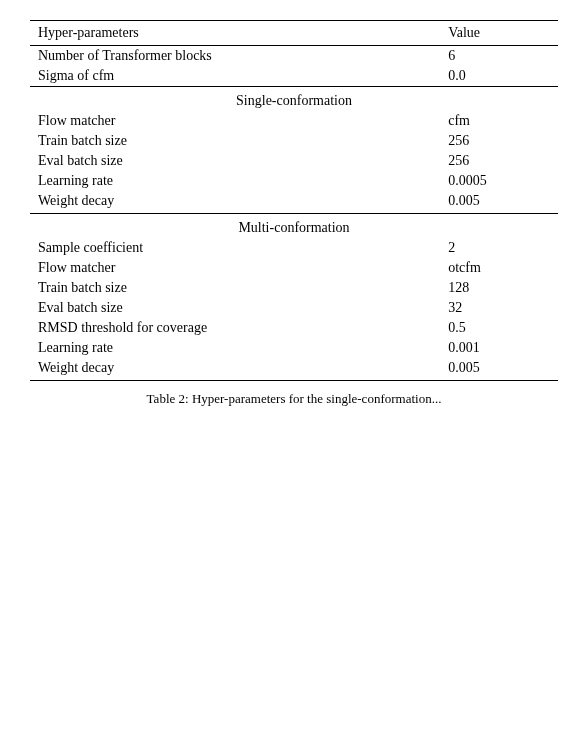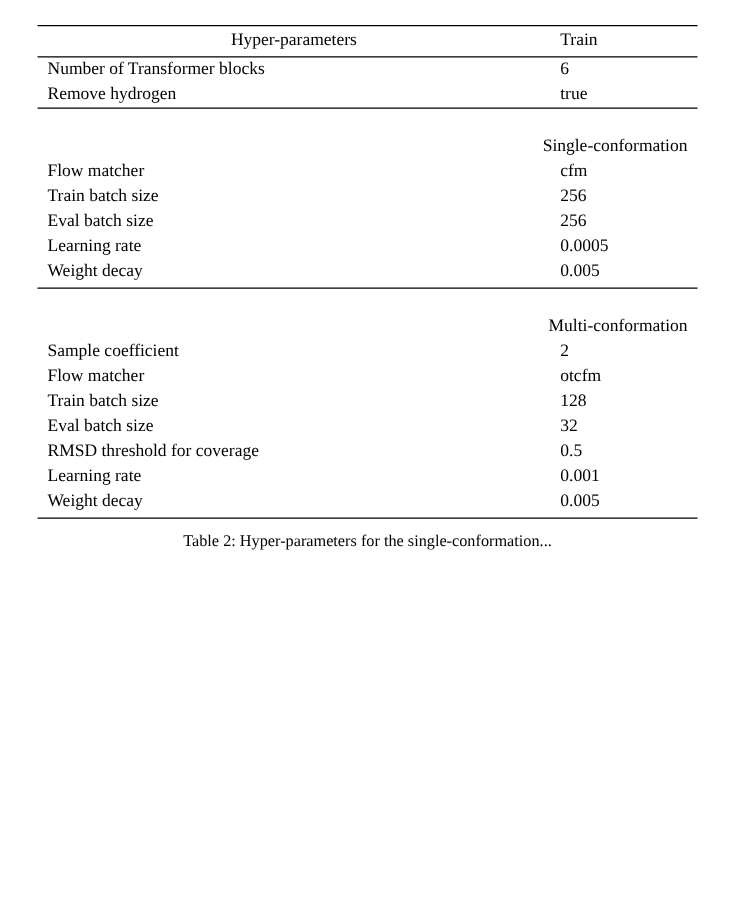--- a/index.html
+++ b/index.html
@@ -21,30 +21,30 @@
     table {
       width: 100%;
       border-collapse: collapse;
     }
 
     .header-row th {
       border-top: 1.5px solid #000;
       border-bottom: 1px solid #000;
       padding: 4px 8px;
       font-weight: normal;
-      text-align: center;
+      text-align: left;
     }
 
     .header-row th.value-col {
       text-align: left;
     }
 
     .section-header td {
-      text-align: right;
-      padding: 23px 8px 2px 8px;
+      text-align: center;
+      padding: 6px 8px 2px 8px;
       border-top: 1px solid #000;
     }
 
     .data-row td {
       padding: 2px 8px;
       vertical-align: top;
       margin-left: 48px;
     }
 
     .data-row td.value-col {
@@ -67,32 +67,32 @@
       text-align: center;
     }
   </style>
 </head>
 <body>
 
 <table>
   <thead>
     <tr class="header-row">
       <th>Hyper-parameters</th>
-      <th class="value-col">Train</th>
+      <th class="value-col">Value</th>
     </tr>
   </thead>
   <tbody>
 
     <tr class="data-row">
       <td>Number of Transformer blocks</td>
       <td class="value-col">6</td>
     </tr>
     <tr class="data-row">
-      <td>Remove hydrogen</td>
-      <td class="value-col">true</td>
+      <td>Sigma of cfm</td>
+      <td class="value-col">0.0</td>
     </tr>
 
     <tr class="section-header">
       <td colspan="2">Single-conformation</td>
     </tr>
     <tr class="data-row">
       <td>Flow matcher</td>
       <td class="value-col">cfm</td>
     </tr>
     <tr class="data-row">

